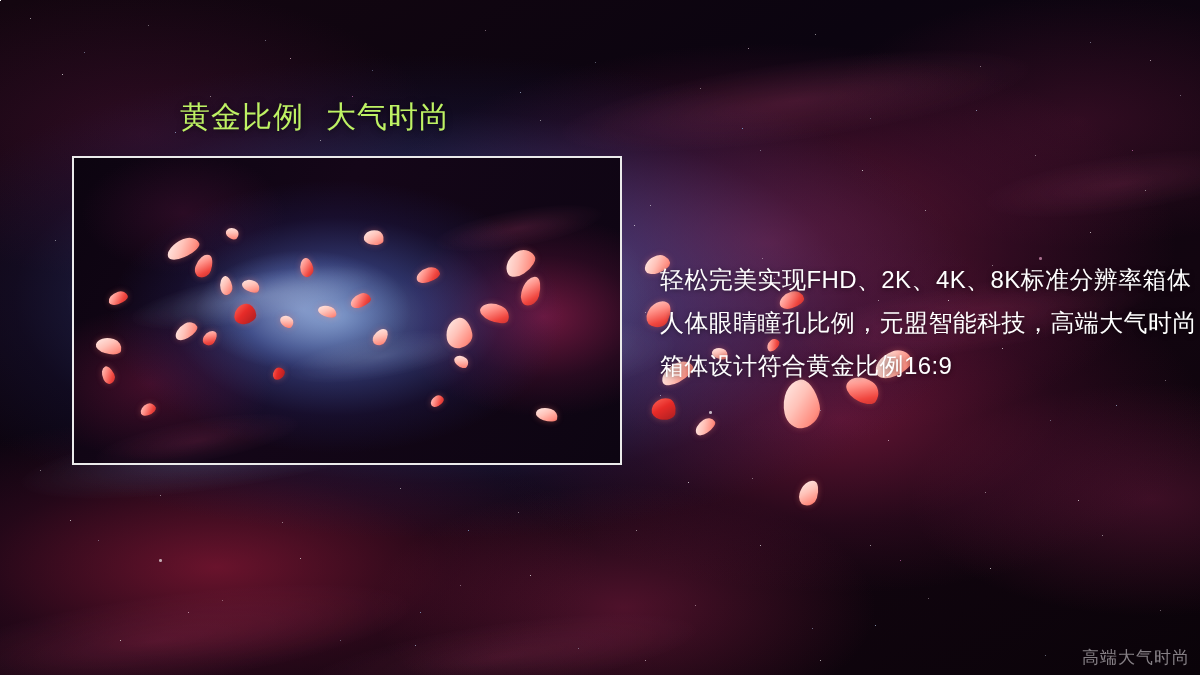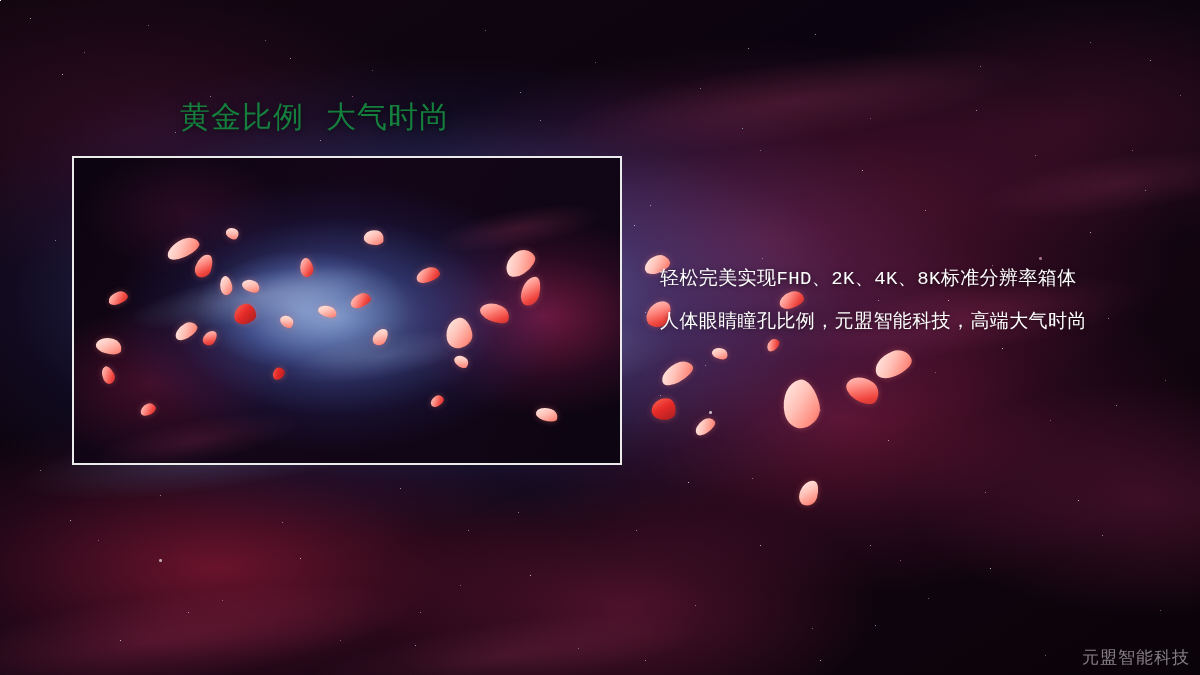--- a/index.html
+++ b/index.html
@@ -194,41 +194,40 @@
     transform: rotate(-10deg) scale(1.2);
   }
 
   
   .slide-title {
     position: absolute;
     left: 180px;
     top: 100px;
     font-size: 30px;
     line-height: 1.1;
-    color: #15803d;
+    color: #bef264;
     letter-spacing: 1px;
     text-shadow: 0 1px 6px rgba(0,0,0,0.6);
     white-space: nowrap;
   }
   .slide-title .gap { display: inline-block; width: 22px; }
 
   .body-text {
     position: absolute;
     left: 660px;
     top: 258px;
     width: 530px;
   }
   .body-line {
-    font-size: 19px;
+    font-size: 24px;
     line-height: 43px;
     color: #ffffff;
     letter-spacing: 0.4px;
     white-space: nowrap;
     text-shadow: 0 1px 5px rgba(0,0,0,0.55);
-    font-family: Liberation Mono, monospace;
   }
 
   .watermark {
     position: absolute;
     right: 10px;
     bottom: 6px;
     font-size: 17px;
     color: rgba(168,163,168,0.78);
     letter-spacing: 1px;
     white-space: nowrap;
@@ -295,17 +294,18 @@
   <div class="petal pale" style="left:800px; top:480px; width:18px; height:26px; transform:rotate(16deg);"></div>
   <div class="petal" style="left:766px; top:340px; width:14px; height:10px; transform:rotate(-40deg);"></div>
 
   <div class="slide-title">
     <span>黄金比例</span><span class="gap"></span><span>大气时尚</span>
   </div>
 
   <div class="body-text">
     <div class="body-line">轻松完美实现FHD、2K、4K、8K标准分辨率箱体</div>
     <div class="body-line">人体眼睛瞳孔比例，元盟智能科技，高端大气时尚</div>
+    <div class="body-line">箱体设计符合黄金比例16:9</div>
   </div>
 
-  <div class="watermark">元盟智能科技</div>
+  <div class="watermark">高端大气时尚</div>
 
 </div>
 
 </body></html>

